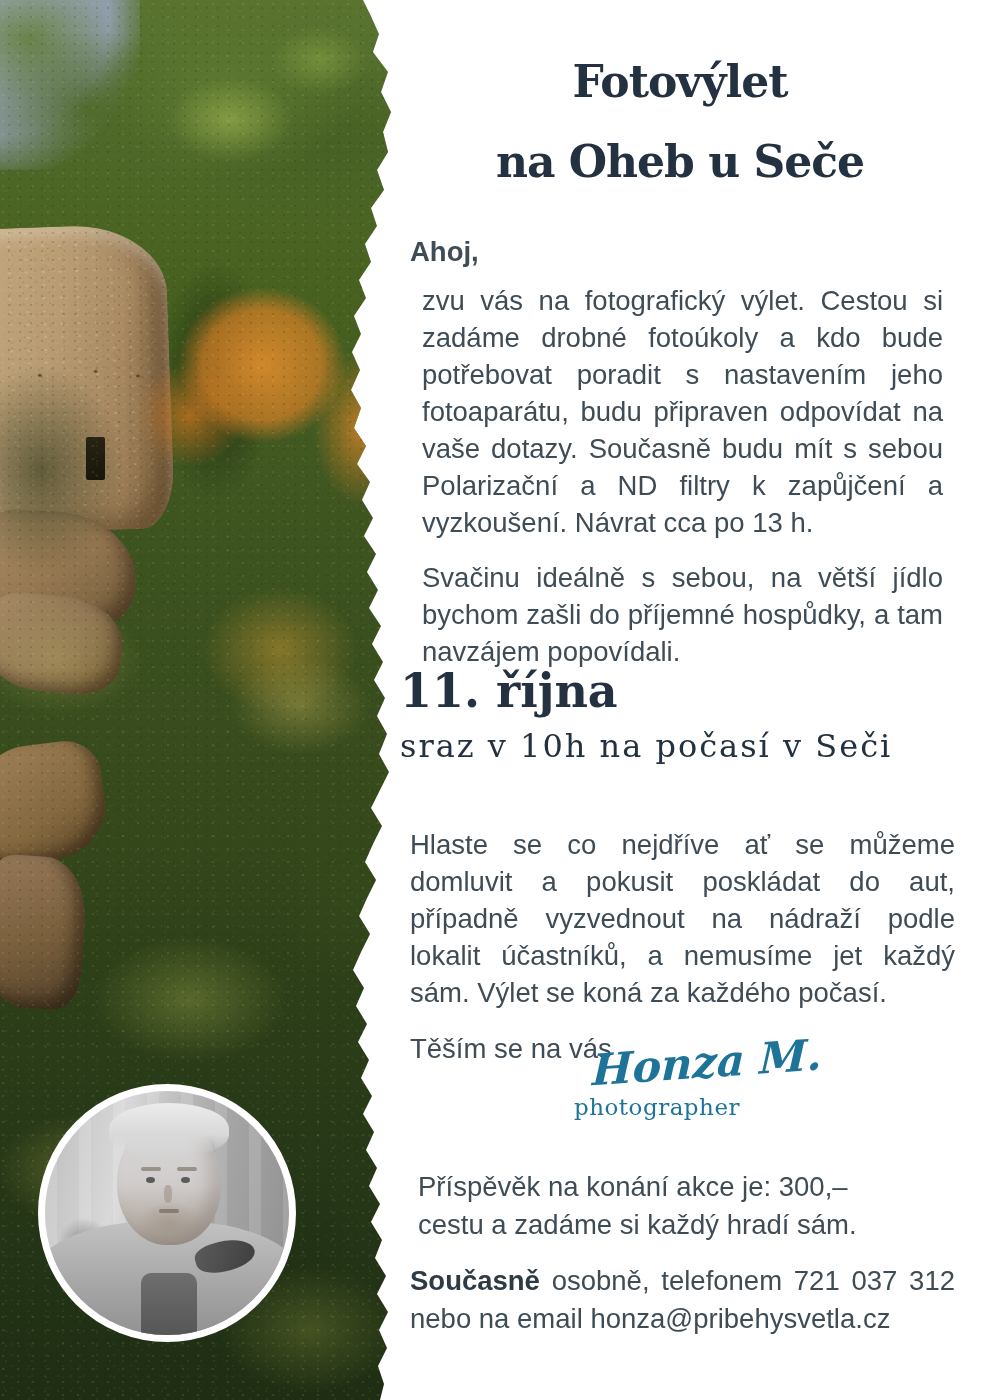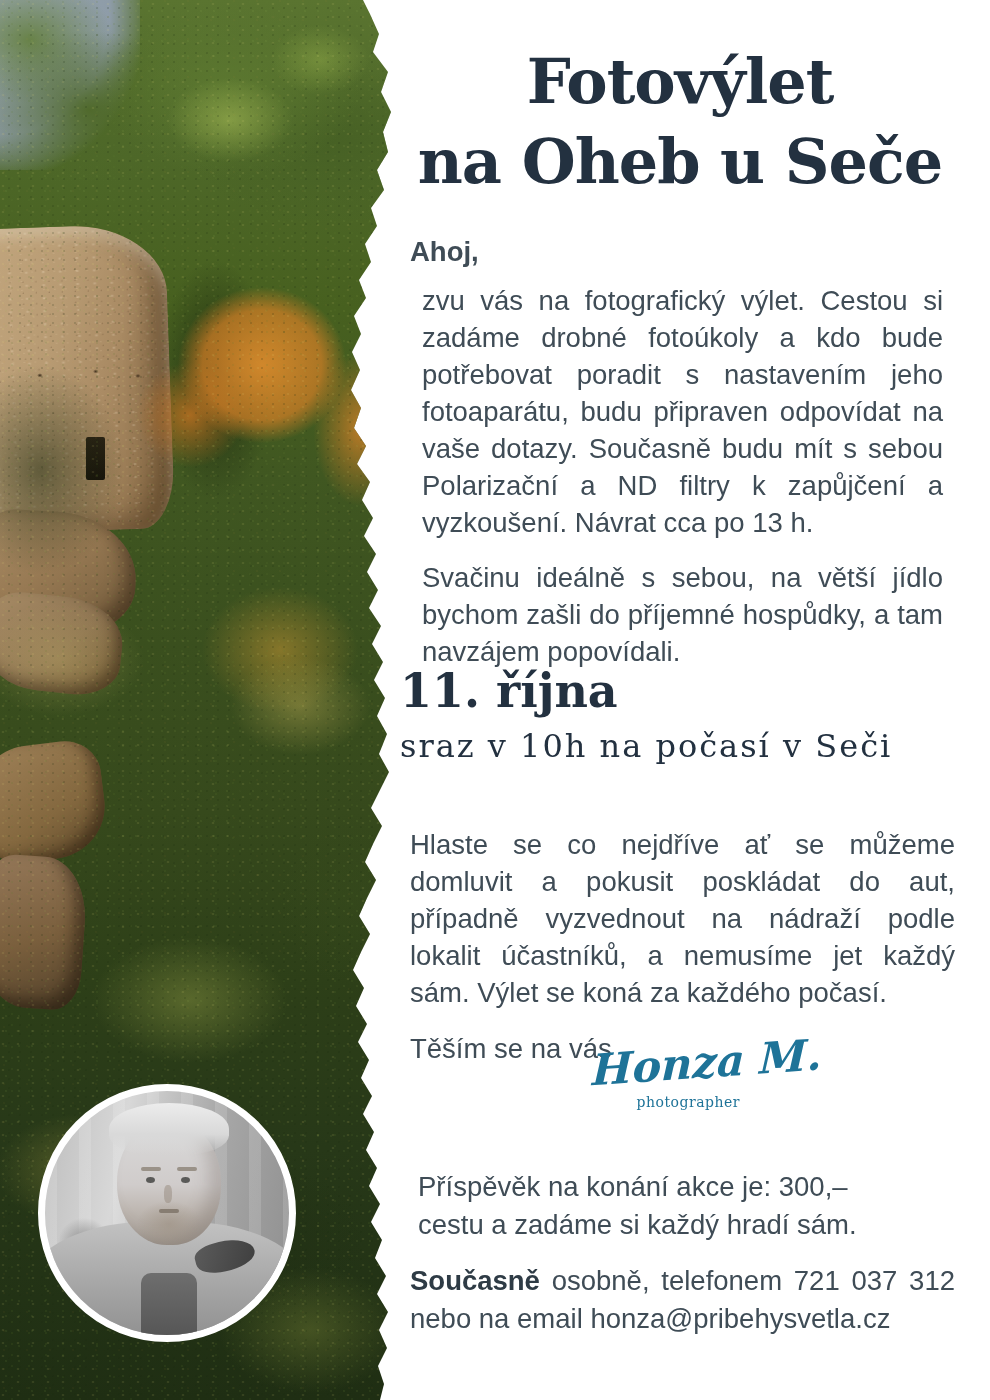--- a/index.html
+++ b/index.html
@@ -182,21 +182,21 @@
     border-radius:30% 30% 50% 50%;
     background:radial-gradient(60% 60% at 50% 55%, rgba(158,146,132,.65), rgba(158,146,132,0) 85%);
   }
   .p-mouth{position:absolute;left:114px;top:118px;width:20px;height:4px;border-radius:3px;background:#877d72;}
 
   
   .title-block{
     position:absolute;left:400px;top:42px;width:560px;
     text-align:center;color:var(--title-color);
     font-family:"DejaVu Serif","Liberation Serif",serif;
-    font-weight:700;font-size:62px;line-height:80px;letter-spacing:-1px;
+    font-weight:700;font-size:44px;line-height:80px;letter-spacing:-1px;
   }
   .body-text{
     color:var(--body-color);
     font-size:27.5px;line-height:37px;
   }
   .intro{position:absolute;left:410px;top:233px;width:545px;}
   .intro .greeting{margin:0;font-weight:bold;}
   .intro .para{margin:12px;text-align:justify;}
   .intro .para + .para{margin-top:18px;}
 
@@ -217,21 +217,21 @@
     font-family:"DejaVu Serif","Liberation Serif",serif;
     font-style:italic;font-weight:700;
     font-size:43px;line-height:48px;
     transform:rotate(-4deg) skewX(-6deg);
     white-space:nowrap;
   }
   .signature-sub{
     position:absolute;left:560px;top:1094px;width:180px;
     color:var(--teal);
     font-family:"DejaVu Serif","Liberation Serif",serif;
-    font-size:14px;text-align:right;letter-spacing:.5px;
+    font-size:23px;text-align:right;letter-spacing:.5px;
   }
 
   .fee{position:absolute;left:410px;top:1160px;width:545px;margin:8px;line-height:38px;}
   .contact{position:absolute;left:410px;top:1262px;width:545px;margin:0;text-align:justify;line-height:38px;}
   .contact .bold{font-weight:700;color:#2e3b45;}
 </style>
 </head>
 <body>
 
 <div class="flyer">

